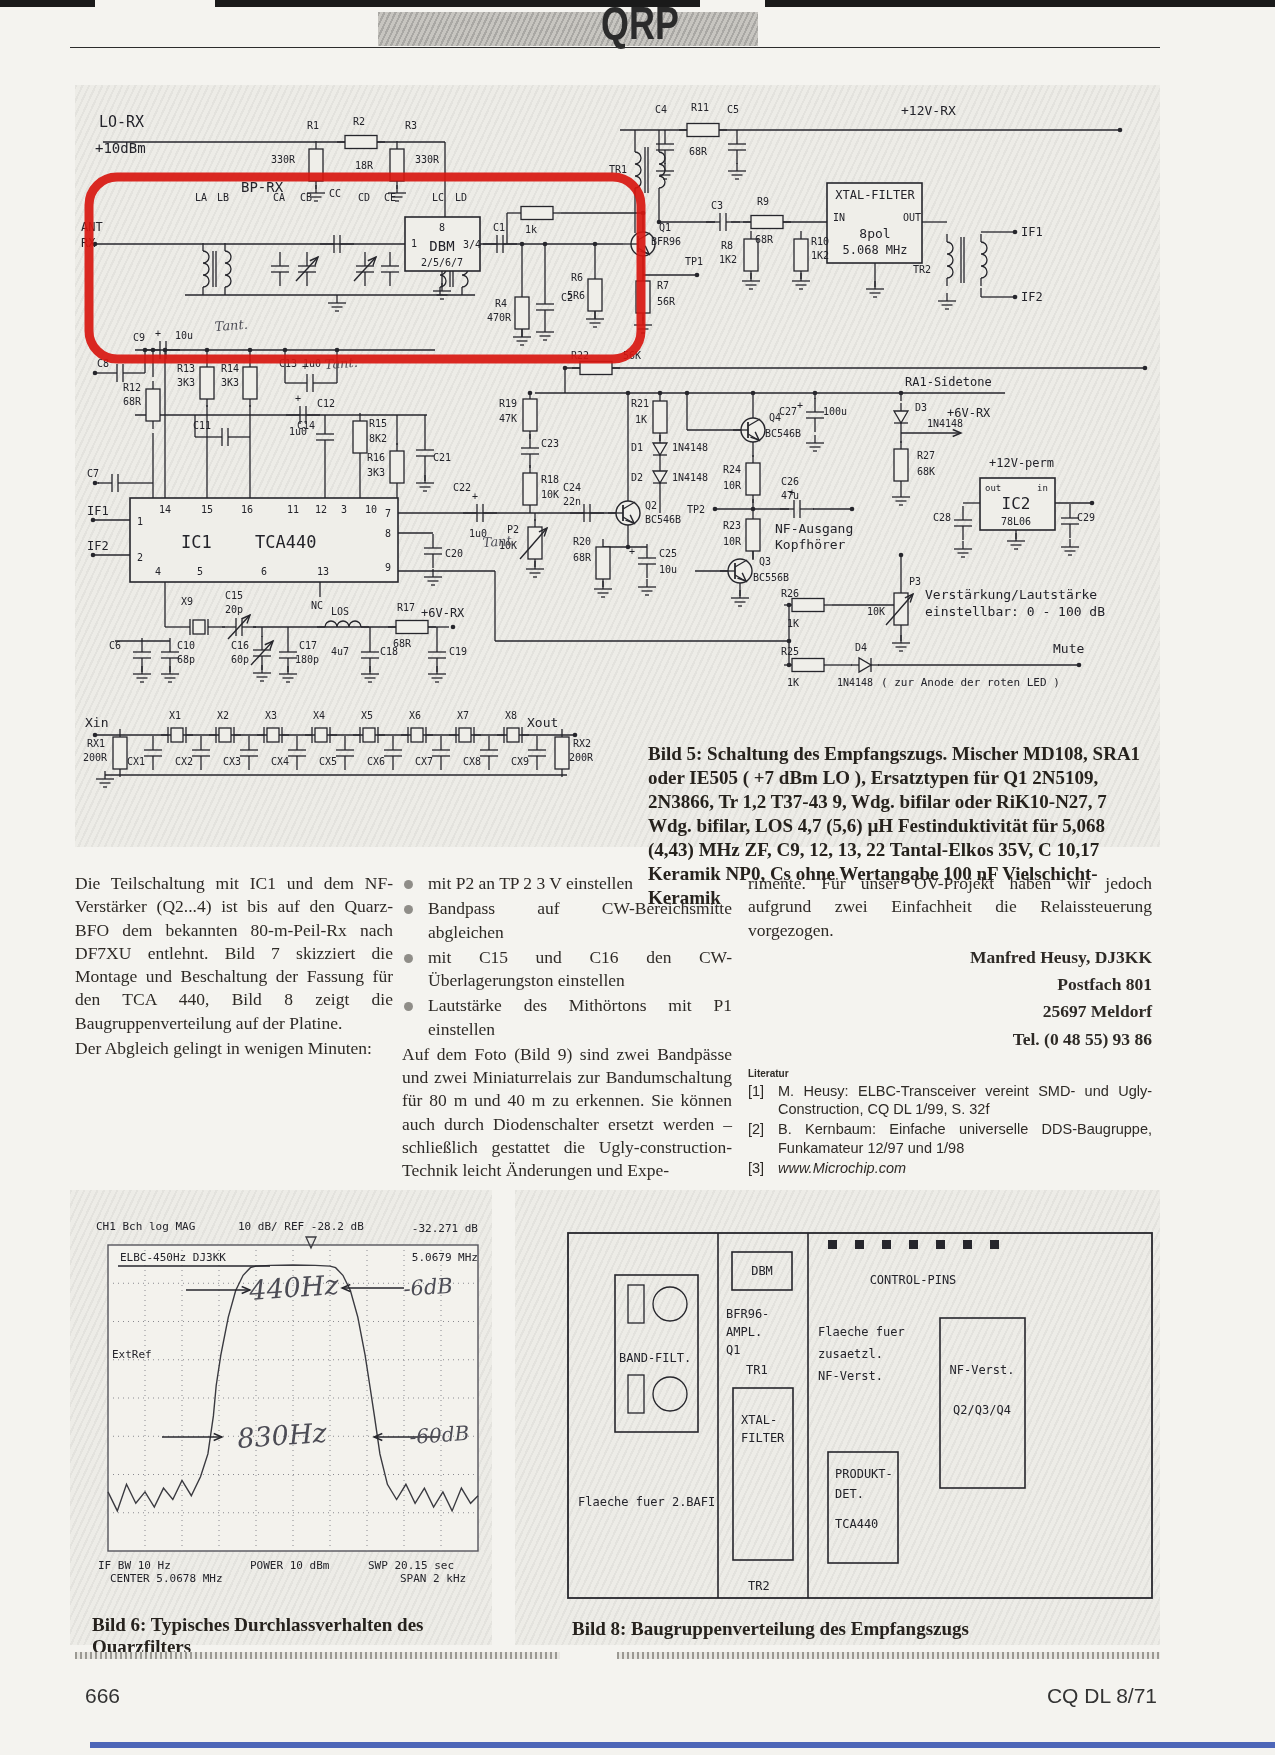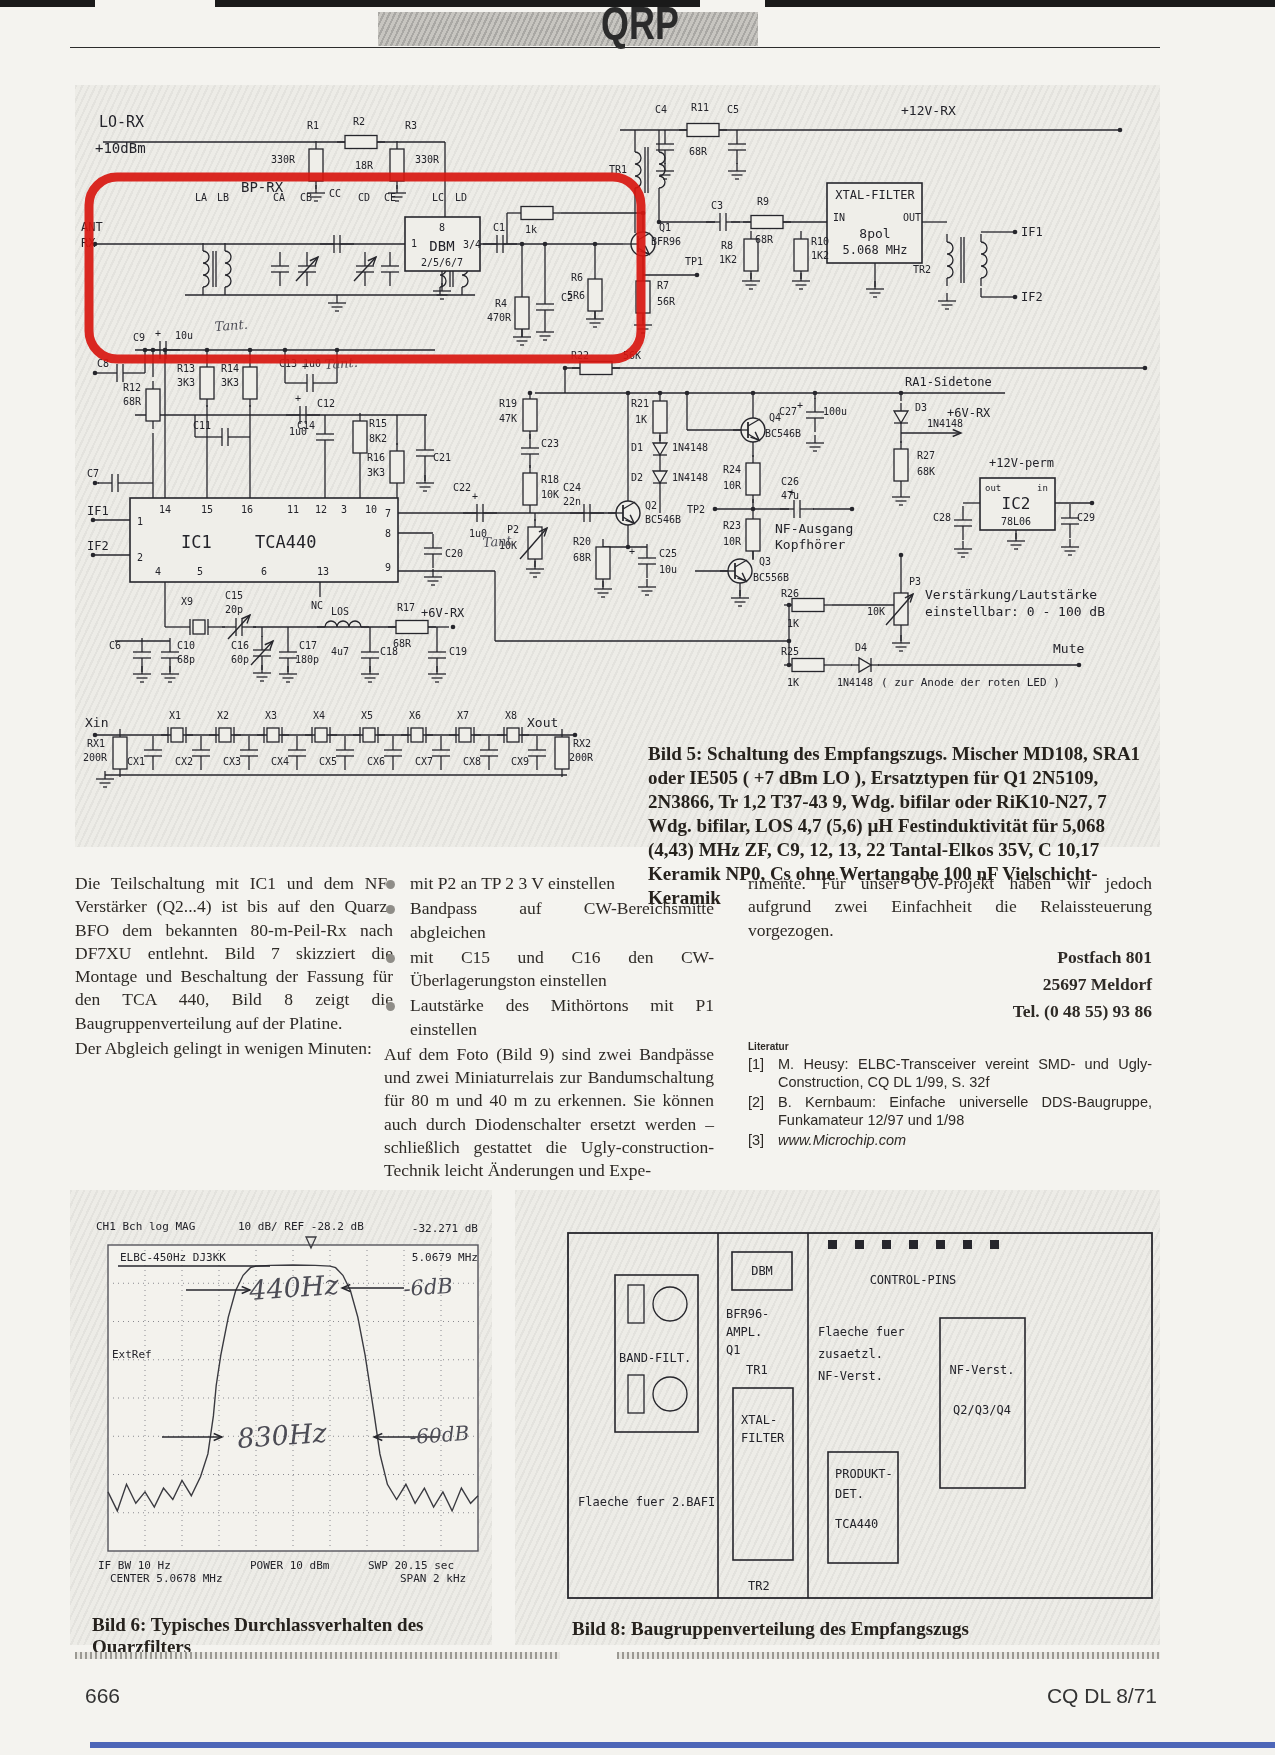--- a/index.html
+++ b/index.html
@@ -14,21 +14,21 @@
            background-image:repeating-linear-gradient(115deg,rgba(80,80,80,.25) 0 2px,rgba(0,0,0,0) 2px 5px);}
   .qrp-title{left:500px;top:-4px;width:280px;text-align:center;
              font-family:"Liberation Sans",sans-serif;font-weight:bold;font-size:46px;
              letter-spacing:0px;color:#2b2b2b;transform:scaleX(.78);transform-origin:center;}
   .rule{left:70px;top:47px;width:1090px;height:0;border-top:1.6px solid #2c2c2c;}
   .fig5-panel{left:75px;top:85px;width:1085px;height:762px;}
   .fig5-caption{left:573px;top:613px;width:500px;font-weight:bold;font-size:19px;line-height:1.26;color:#26221d;margin-top:44px;}
   .col{position:absolute;font-size:17.5px;line-height:1.33;text-align:justify;}
   .col p{margin:0 0 2px 0;}
   #col1{left:75px;top:872px;width:318px;}
-  #col2{left:384px;top:872px;width:330px;}
+  #col2{left:402px;top:872px;width:330px;}
   #col3{left:748px;top:872px;width:404px;}
   ul.steps{list-style:none;margin:0;padding:0;}
   ul.steps li{position:relative;padding-left:26px;margin:0 0 2px 0;text-align:justify;}
   ul.steps li::before{content:"";position:absolute;left:2px;top:8px;width:9px;height:9px;border-radius:50%;
                       background:#8f8d88;}
   .sig{text-align:right;font-weight:bold;margin-top:4px;}
   .lit-head{font-family:"Liberation Sans",sans-serif;font-weight:bold;font-size:10px;margin-top:16px;}
   .ref{font-family:"Liberation Sans",sans-serif;font-size:14.5px;line-height:1.25;display:flex;margin-top:2px;}
   .ref .num{width:30px;flex:0 0 30px;}
   .ref.italic .txt{font-style:italic;}
@@ -972,20 +972,21 @@
   <ul class="steps">
     <li>mit P2 an TP 2 3 V einstellen</li>
     <li>Bandpass auf CW-Bereichsmitte abgleichen</li>
     <li>mit C15 und C16 den CW-Überlagerungston einstellen</li>
     <li>Lautstärke des Mithörtons mit P1 einstellen</li>
   </ul>
   <p>Auf dem Foto (Bild 9) sind zwei Bandpässe und zwei Miniaturrelais zur Bandumschaltung für 80 m und 40 m zu erkennen. Sie können auch durch Diodenschalter ersetzt werden – schließlich gestattet die Ugly-construction-Technik leicht Änderungen und Expe-</p>
 </div>
 <div id="col3" class="col">
   <p>rimente. Für unser OV-Projekt haben wir jedoch aufgrund zwei Einfachheit die Relaissteuerung vorgezogen.</p>
+  <div class="sig">Manfred Heusy, DJ3KK</div>
   <div class="sig">Postfach 801</div>
   <div class="sig">25697 Meldorf</div>
   <div class="sig">Tel. (0 48 55) 93 86</div>
   <div class="lit-head">Literatur</div>
   <div class="ref">
     <span class="num">[1]</span>
     <span class="txt">M. Heusy: ELBC-Transceiver vereint SMD- und Ugly-Construction, CQ DL 1/99, S. 32f</span>
   </div>
   <div class="ref">
     <span class="num">[2]</span>

